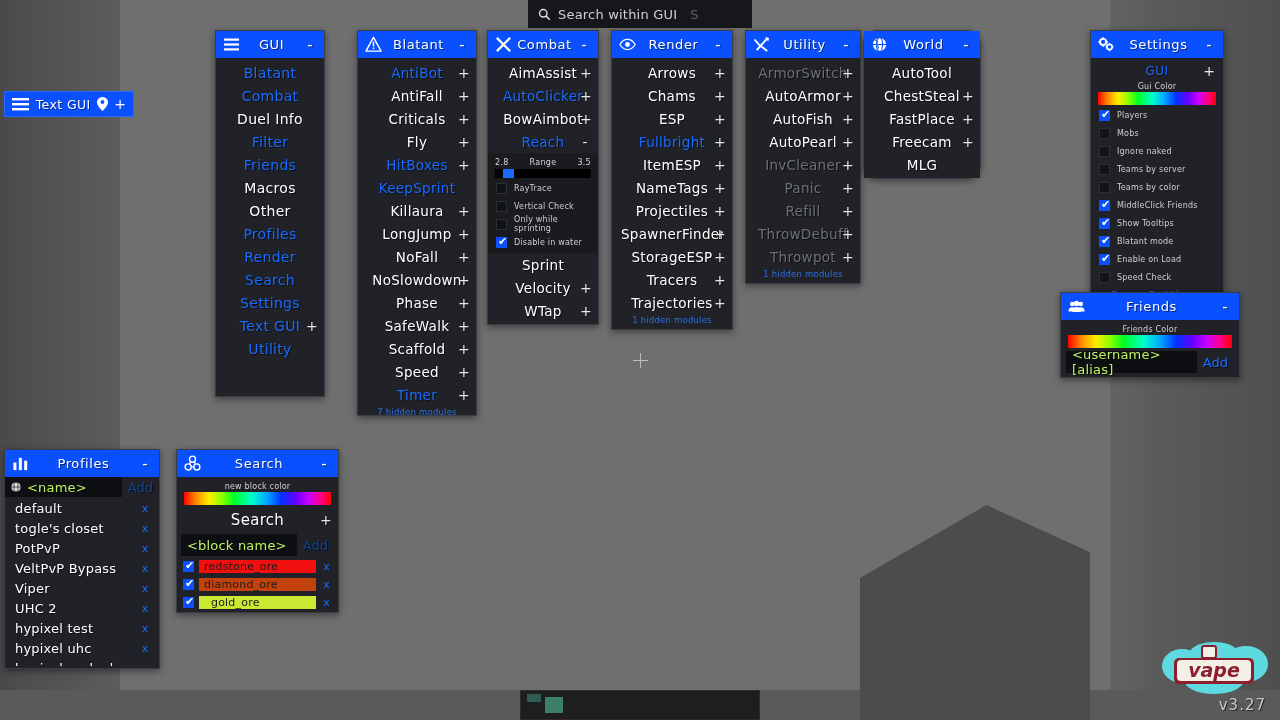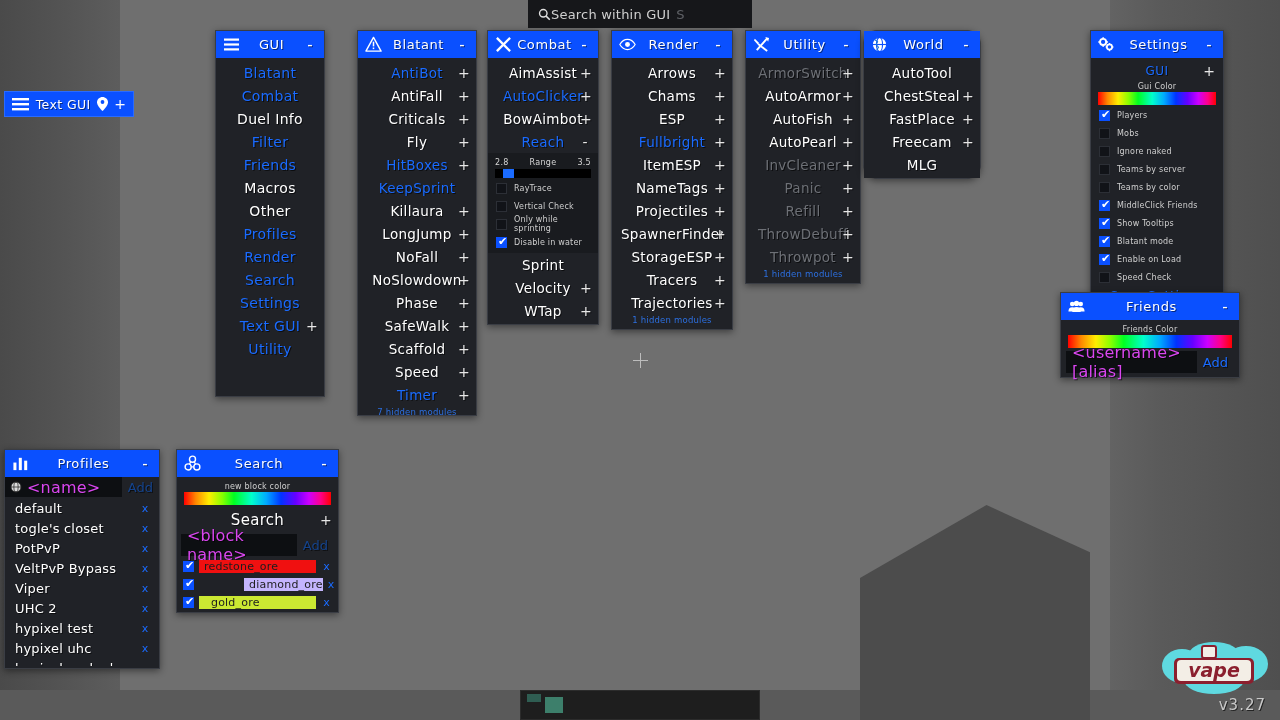--- a/index.html
+++ b/index.html
@@ -47,21 +47,21 @@
   .crosshair { position:absolute; left:640px; top:360px; width:1px; height:1px; }
   .crosshair:before, .crosshair:after {
     content:""; position:absolute; background:#bdbdbd;
   }
   .crosshair:before { left:-7px; top:0; width:15px; height:1px; }
   .crosshair:after  { left:0; top:-7px; width:1px; height:15px; }
 
   
   #gui-search {
     position:absolute; left:528px; top:0px; width:224px; height:28px;
-    background:#16171a; display:flex; align-items:center; 
+    background:#16171a; display:flex; align-items:center; gap:7px;
     padding:0 10px; z-index:40;
   }
   #gui-search .sicon { width:13px; height:13px; flex:0 0 auto; }
   #gui-search .sph {
     color:#cfcfcf; font-size:13px; letter-spacing:.2px;
     font-family:"DejaVu Sans", sans-serif;
   }
   #gui-search .stail { color:#5f6166; font-size:13px; margin-left:6px; }
 
   
@@ -157,21 +157,21 @@
 
   
   .entryrow {
     display:flex; align-items:center; height:22px; margin:3px 5px 2px;
   }
   .entrybox {
     flex:1; background:#0d0f12; height:22px;
     display:flex; align-items:center; padding:0 6px; gap:5px;
   }
   .entrytext {
-    font-size:16px; color:#d946ef; letter-spacing:.2px;
+    font-size:13px; color:#bef264; letter-spacing:.2px;
     text-shadow:1px 1px 0 rgba(0,0,0,.6);
   }
   .addbtn {
     font-size:13px; color:#1a6bff; padding:0 6px;
     text-shadow:1px 1px 0 rgba(0,0,0,.6);
   }
 
   
   .listrow {
     display:flex; align-items:center; height:20px; padding:0 8px 0 10px;
@@ -798,21 +798,21 @@
       <span class="addbtn" style="color:#14438c;">Add</span>
     </div>
     <div id="search-blocks">
         <div class="blockrow">
           <div class="cbbox checked"></div>
           <div class="blockchip" style="background: rgb(240, 16, 16);">redstone_ore</div>
           <span class="bx">x</span>
         </div>
         <div class="blockrow">
           <div class="cbbox checked"></div>
-          <div class="blockchip" style="background: #c4b5fd; margin-left: 45px;">diamond_ore</div>
+          <div class="blockchip" style="background: #c2410c;">diamond_ore</div>
           <span class="bx">x</span>
         </div>
         <div class="blockrow">
           <div class="cbbox checked"></div>
           <div class="blockchip" style="background: rgb(203, 232, 50); padding-left: 12px;">gold_ore</div>
           <span class="bx">x</span>
         </div>
       </div>
   </div>
 </div>

